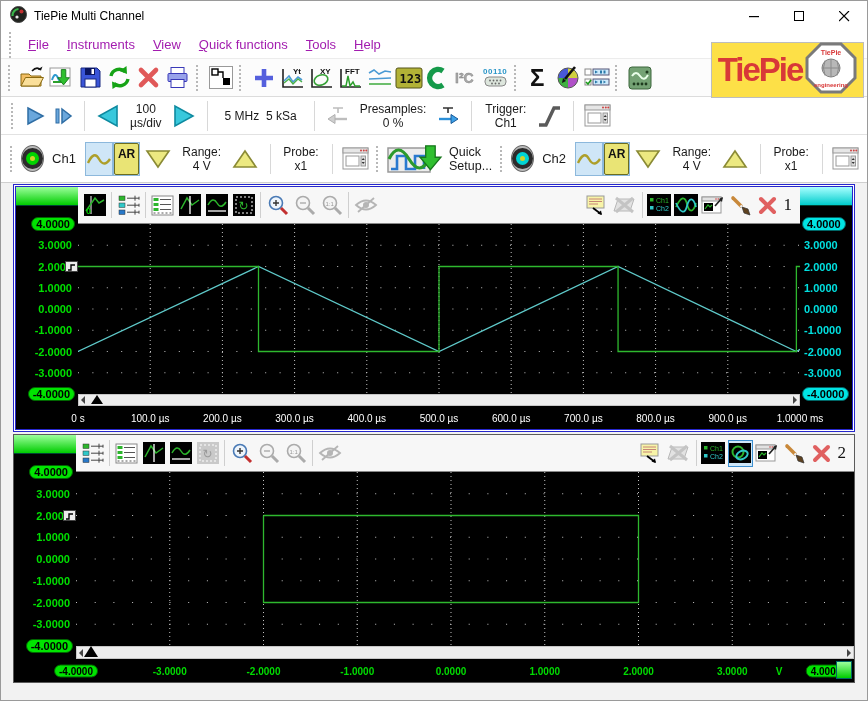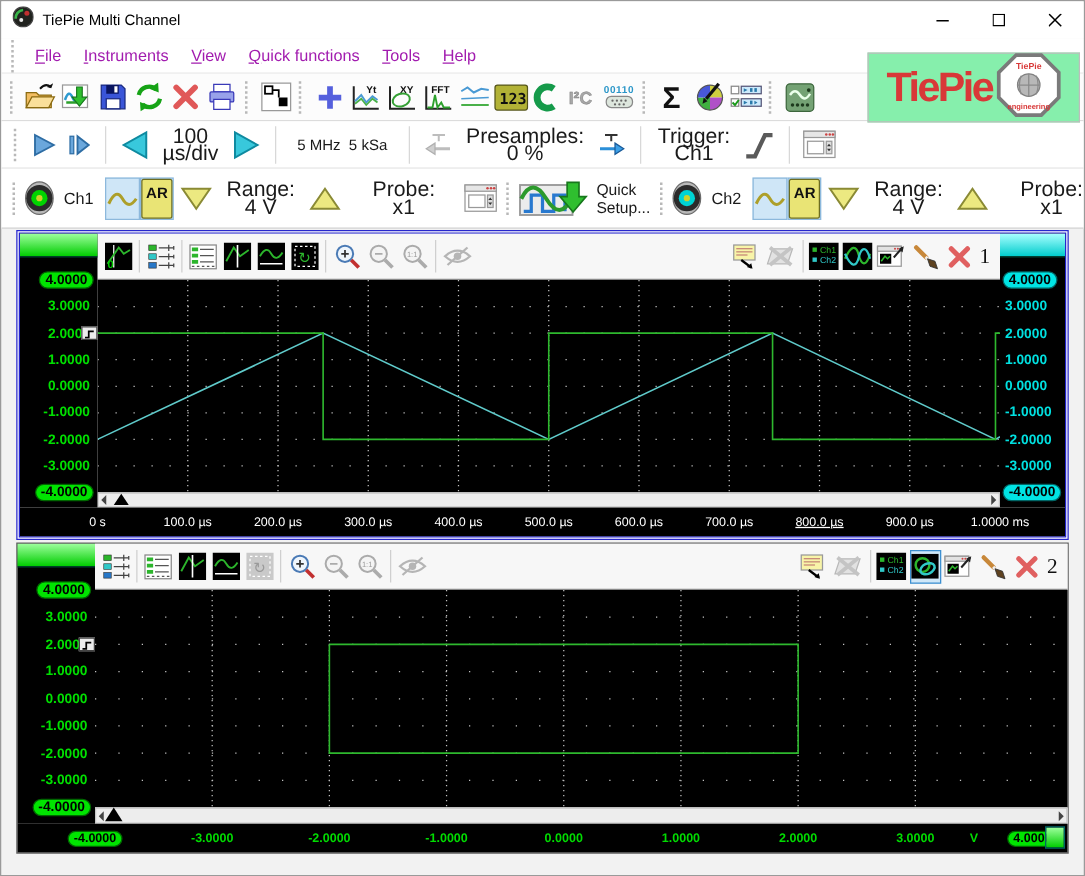--- a/index.html
+++ b/index.html
@@ -16,26 +16,26 @@
   .menubar{height:27px;background:#fff;display:flex;align-items:center;padding-left:4px}
   .menu-item{padding:5px 9px;font-size:13px;color:#a21caf}
   .menu-item::first-letter{text-decoration:underline}
 
   
   .toolbar-main{height:39px;background:#fcfcfc;display:flex;align-items:center;padding:0 3px;border-top:1px solid #ececec;border-bottom:1px solid #dcdcdc}
   .tb-icon{width:29px;height:31px;display:flex;align-items:center;justify-content:center}
   .grip{width:6px;height:26px;border-left:2px dotted #b8b8b8;margin:0 4px}
   .vsep{width:1px;height:30px;background:#d8d8d8;margin:0 7px}
 
-  .logo-panel{position:absolute;top:41px;right:3px;width:170px;height:56px;background:#86efac;border:1px solid #bdbdbd;display:flex;align-items:center;justify-content:center;gap:3px;z-index:9}
+  .logo-panel{position:absolute;top:41px;right:3px;width:153px;height:56px;background:#fde047;border:1px solid #bdbdbd;display:flex;align-items:center;justify-content:center;gap:3px;z-index:9}
   .brand-name{font-size:33px;font-weight:bold;color:#d83838;letter-spacing:-2px}
 
   .toolbar2{height:38px;background:#fff;border-bottom:1px solid #e2e2e2;display:flex;align-items:center;padding:0 6px;font-size:12px;color:#1a1a1a}
   .toolbar3{height:48px;background:#fff;border-bottom:1px solid #cfcfcf;display:flex;align-items:center;padding:0 5px;font-size:12px;color:#1a1a1a}
-  .stack{display:flex;flex-direction:column;align-items:center;justify-content:center;font-size:17px;line-height:14px;color:#1a1a1a;margin:0 6px;white-space:nowrap}
+  .stack{display:flex;flex-direction:column;align-items:center;justify-content:center;font-size:12px;line-height:14px;color:#1a1a1a;margin:0 6px;white-space:nowrap}
   .rate{margin:12px 10px;white-space:nowrap}
   .btn{display:flex;align-items:center;justify-content:center;margin:0 3px}
 
   
   .bnc{width:27px;height:27px;border-radius:50%;background:#b9b9b9;border:1px solid #6a6a6a;display:flex;align-items:center;justify-content:center;margin:0 4px}
   .bnc-mid{width:21px;height:21px;border-radius:50%;background:#2b2b2b;display:flex;align-items:center;justify-content:center}
   .bnc-core{width:13px;height:13px;border-radius:50%;display:flex;align-items:center;justify-content:center}
   .bnc-core.g{background:#00d400}.bnc-core.c{background:#00d4d4}
   .bnc-pin{width:5px;height:5px;border-radius:50%;background:#cdd32a}
   .ch-label{font-size:13px;margin:0 4px}
@@ -714,21 +714,21 @@
   <div class="taxis">
     <div class="taxis-inner" id="xt1">
         <div class="xt-lab" style="left: 0%;">0 s</div>
         <div class="xt-lab" style="left: 10%;">100.0 µs</div>
         <div class="xt-lab" style="left: 20%;">200.0 µs</div>
         <div class="xt-lab" style="left: 30%;">300.0 µs</div>
         <div class="xt-lab" style="left: 40%;">400.0 µs</div>
         <div class="xt-lab" style="left: 50%;">500.0 µs</div>
         <div class="xt-lab" style="left: 60%;">600.0 µs</div>
         <div class="xt-lab" style="left: 70%;">700.0 µs</div>
-        <div class="xt-lab" style="left: 80%; text-decoration: underline;">800.0 µs</div>
+        <div class="xt-lab" style="left: 80%;">800.0 µs</div>
         <div class="xt-lab" style="left: 90%;">900.0 µs</div>
         <div class="xt-lab" style="left: 100%;">1.0000 ms</div>
       </div>
   </div>
 </div>
 
 <div class="graph" id="graph2">
   <div class="axis-strip axis-left">
     <div class="axis-block block-g"></div>
     <div class="ylabels" id="yl2">

